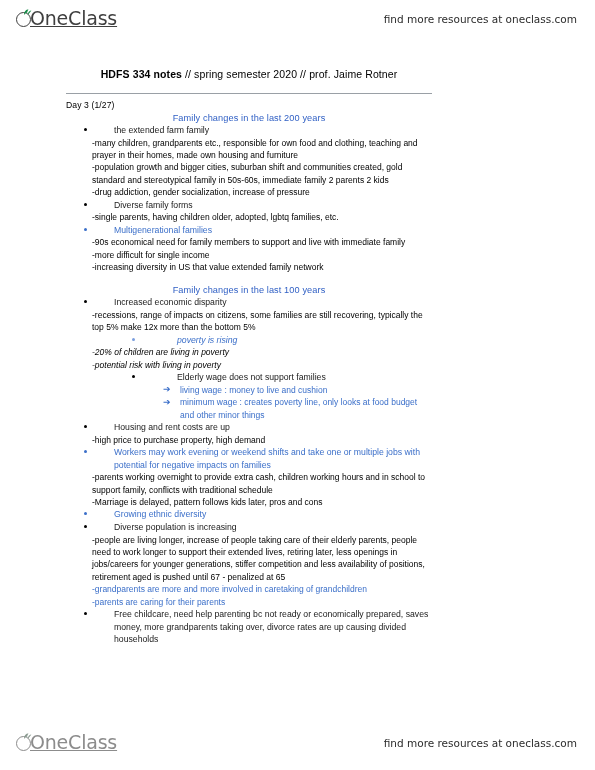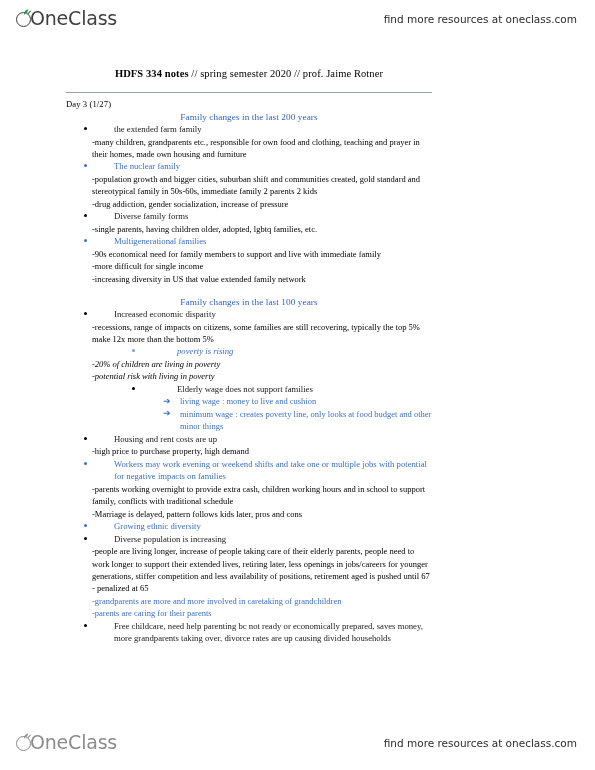--- a/index.html
+++ b/index.html
@@ -63,41 +63,41 @@
   }
   .logo-leaf svg { display: block; }
   .logo-text {
     font-size: 19px;
     letter-spacing: -0.2px;
     color: #3f3f3f;
     line-height: 22px;
     margin-left: -3px;
     font-family: "DejaVu Sans", sans-serif;
     font-weight: 400;
+    text-decoration: underline;
   }
   .brand-bar.bottom .logo-text { color: #8c8c8c; }
   .brand-bar.bottom .logo-ring { border-color: #8c8c8c; }
   .brand-bar.bottom .logo-leaf { color: #8c9c92; }
 
   .brand-tagline {
     position: absolute;
     right: 18px;
     font-size: 10.5px;
     color: #2b2b2b;
     font-family: "DejaVu Sans", sans-serif;
     white-space: nowrap;
   }
 
   
   .page {
     position: absolute;
     left: 0;
     top: 46px;
     width: 498px;
-    font-family: Liberation Serif, serif;
   }
 
   .doc-title {
     text-align: center;
     font-size: 10.5px;
     margin: 22px 0 0 0;
     color: #000;
     letter-spacing: 0.1px;
   }
   .doc-title .strong { font-weight: bold; }
@@ -220,21 +220,20 @@
 
   <div class="divider"></div>
 
   <div class="day-line">Day 3 (1/27)</div>
 
   <div id="notes-body">
       <div class="section-head">Family changes in the last 200 years</div>
       <ul class="lvl1">
         <li class="b1"><span class="dot"></span><span>the extended farm family</span></li>
         <div class="sub">-many children, grandparents etc., responsible for own food and clothing, teaching and prayer in their homes, made own housing and furniture</div>
-        <li class="b1 blue"><span class="dot"></span><span>The nuclear family</span></li>
         <div class="sub">-population growth and bigger cities, suburban shift and communities created, gold standard and stereotypical family in 50s-60s, immediate family 2 parents 2 kids</div>
         <div class="sub">-drug addiction, gender socialization, increase of pressure</div>
         <li class="b1"><span class="dot"></span><span>Diverse family forms</span></li>
         <div class="sub">-single parents, having children older, adopted, lgbtq families, etc.</div>
         <li class="b1 blue"><span class="dot"></span><span>Multigenerational families</span></li>
         <div class="sub">-90s economical need for family members to support and live with immediate family</div>
         <div class="sub">-more difficult for single income</div>
         <div class="sub">-increasing diversity in US that value extended family network</div>
       </ul>
       <div class="section-head spaced">Family changes in the last 100 years</div>

